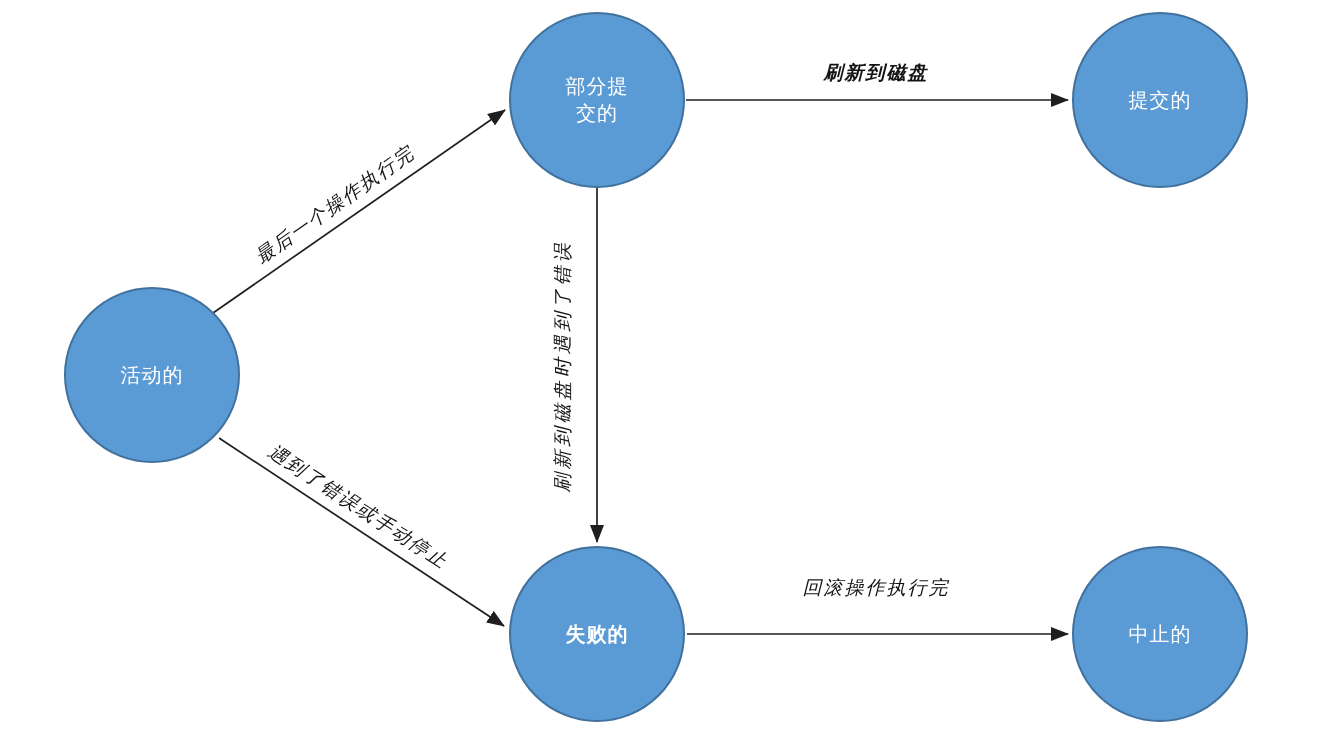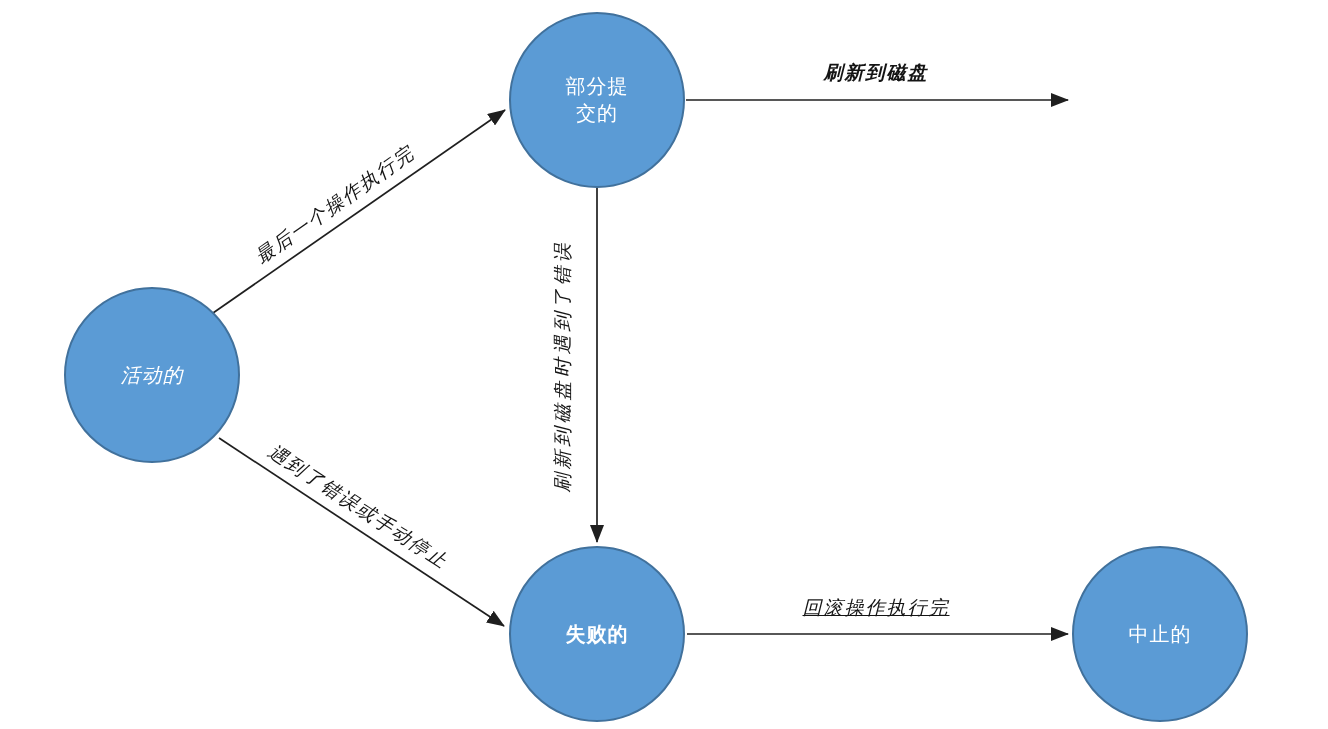--- a/index.html
+++ b/index.html
@@ -69,40 +69,43 @@
         <path d="M0,0 L18,7 L0,14 Z" fill="#1f1f1f"></path>
       </marker>
     </defs>
     <line x1="213" y1="313" x2="505" y2="110" stroke="#1f1f1f" stroke-width="1.7" marker-end="url(#arrow)"></line>
     <line x1="686" y1="100" x2="1068" y2="100" stroke="#1f1f1f" stroke-width="1.7" marker-end="url(#arrow)"></line>
     <line x1="597" y1="188" x2="597" y2="542" stroke="#1f1f1f" stroke-width="1.7" marker-end="url(#arrow)"></line>
     <line x1="219" y1="438" x2="504" y2="626" stroke="#1f1f1f" stroke-width="1.7" marker-end="url(#arrow)"></line>
     <line x1="687" y1="634" x2="1068" y2="634" stroke="#1f1f1f" stroke-width="1.7" marker-end="url(#arrow)"></line>
   </svg>
 
-  <div class="node" style="left:64px; top:287px;font-style:italic;">
+  <div class="node" style="left:64px; top:287px;">
     <span class="node-label">活动的</span>
   </div>
 
   <div class="node" style="left:509px; top:12px;">
     <span class="node-label wrap-3">部分提交的</span>
   </div>
 
+  <div class="node" style="left:1072px; top:12px;">
+    <span class="node-label">提交的</span>
+  </div>
 
   <div class="node" style="left:509px; top:546px;font-weight:bold;">
     <span class="node-label">失败的</span>
   </div>
 
   <div class="node" style="left:1072px; top:546px;font-family:Liberation Serif, serif;">
     <span class="node-label">中止的</span>
   </div>
 
   <div class="edge-label" style="left:335px; top:205px; transform:translate(-50%,-50%) rotate(-35deg);">最后一个操作执行完</div>
 
   <div class="edge-label" style="left:876px; top:73px; transform:translate(-50%,-50%);font-weight:bold;">刷新到磁盘</div>
 
   <div class="edge-label vertical" style="left:563px; top:366px; transform:translate(-50%,-50%) rotate(-90deg);">刷新到磁盘时遇到了错误</div>
 
   <div class="edge-label" style="left:358px; top:507px; transform:translate(-50%,-50%) rotate(33deg);">遇到了错误或手动停止</div>
 
-  <div class="edge-label" style="left:876px; top:608px; transform:translate(-50%,-50%);text-decoration:underline;">回滚操作执行完</div>
+  <div class="edge-label" style="left:876px; top:588px; transform:translate(-50%,-50%);">回滚操作执行完</div>
 
 </div>
 
 </body></html>

